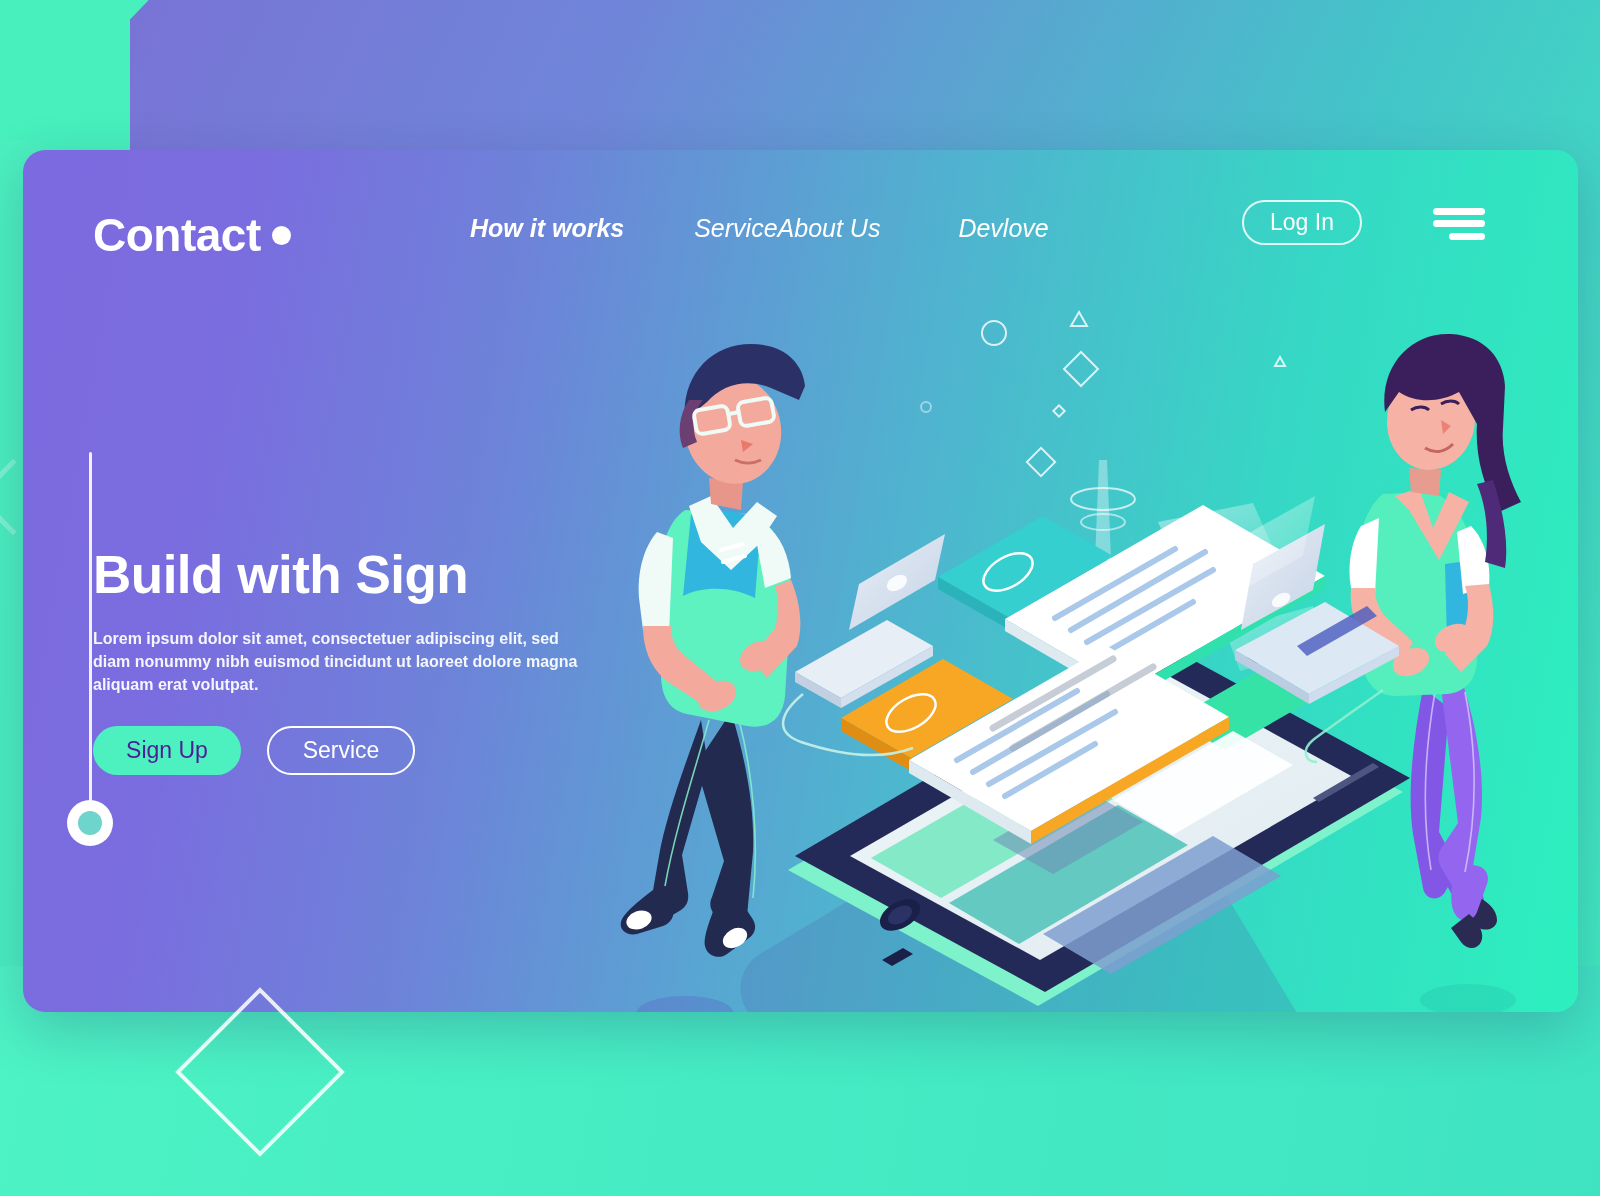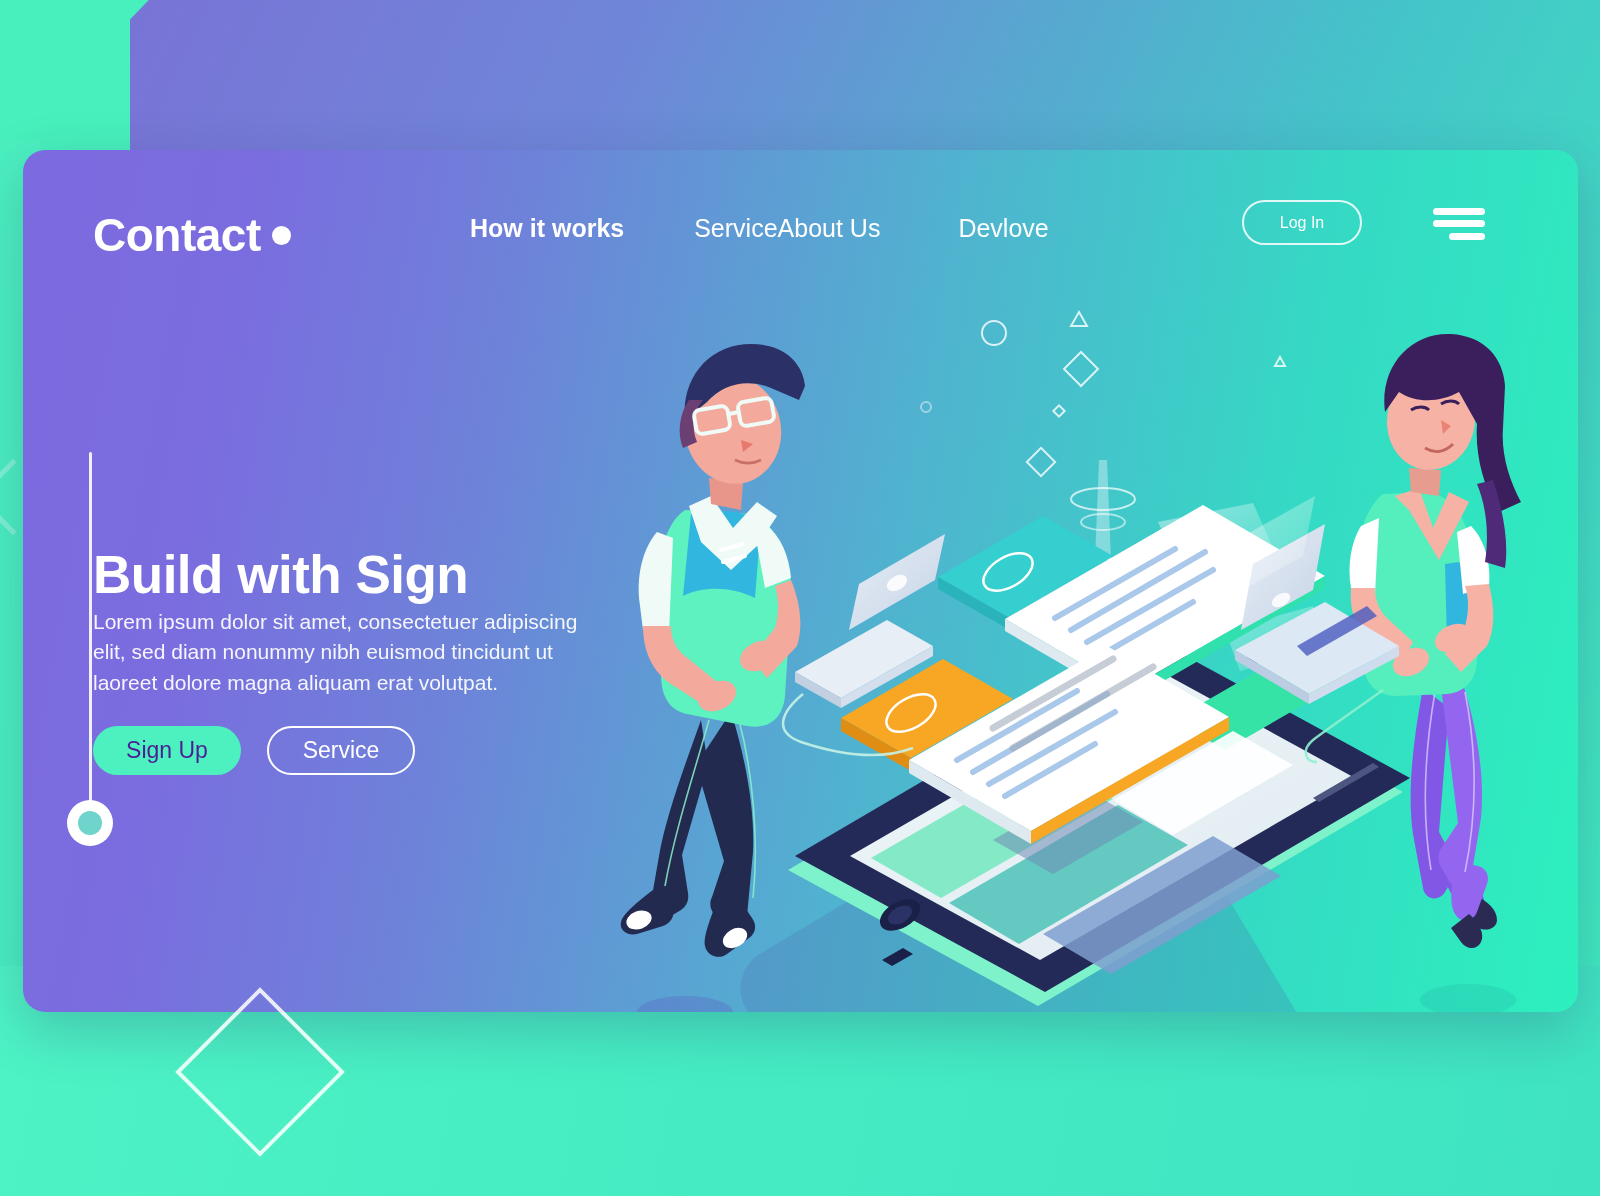--- a/index.html
+++ b/index.html
@@ -56,35 +56,35 @@
   .logo{
     position:absolute; left:70px; top:58px;
     font-size:46px; font-weight:bold; color:#fff; letter-spacing:-.5px;
   }
   .logo-dot{
     position:absolute; left:249px; top:76px;
     width:19px; height:19px; border-radius:50%; background:#fff;
   }
   .nav{
     position:absolute; left:447px; top:58px;
-    display:flex; align-items:center; gap:0;
+    display:flex; align-items:center; gap:0;font-style:italic;
   }
   .nav-item{
     color:#fff; font-size:25px; padding:6px 0; cursor:pointer;
     white-space:nowrap;
   }
   .nav-item.active{ font-weight:bold; }
   .n1{ margin-left:0; }
   .n2{ margin-left:70px; }
   .n3{ }
   .n4{ margin-left:78px; }
   .login-btn{
     position:absolute; left:1219px; top:50px;
     width:120px; height:45px; border:2px solid rgba(255,255,255,.85);
-    border-radius:24px; color:#fff; font-size:16px;
+    border-radius:24px; color:#fff; font-size:23px;
     display:flex; align-items:center; justify-content:center; cursor:pointer;
     background:transparent;
   }
   .hamburger{
     position:absolute; left:1410px; top:58px; width:52px; height:32px; cursor:pointer;
   }
   .hamburger span{
     position:absolute; left:0; height:7px; border-radius:4px; background:#fff;
   }
   .hamburger span:nth-child(1){ top:0;  width:52px; }
@@ -103,22 +103,22 @@
   }
   .vline-dot i{
     width:24px; height:24px; border-radius:50%; background:#6fd4cb; display:block;
   }
   .headline{
     position:absolute; left:70px; top:341px; width:640px;
     color:#fff; font-size:53px; font-weight:bold; line-height:1.05;
     letter-spacing:-.5px;
   }
   .subtext{
-    position:absolute; left:70px; top:457px; width:500px;
-    color:rgba(255,255,255,.93); font-size:21px; line-height:1.45;
+    position:absolute; left:70px; top:477px; width:500px;
+    color:rgba(255,255,255,.93); font-size:16px; line-height:1.45;font-weight:bold;
   }
   .cta{
     position:absolute; left:70px; top:576px; display:flex; align-items:center; gap:26px;
   }
   .btn-signup{
     width:148px; height:49px; border-radius:26px; background:#4df0bf;
     color:#4c1d95; font-size:23px; border:none; cursor:pointer;
     display:flex; align-items:center; justify-content:center;
   }
   .btn-service{

